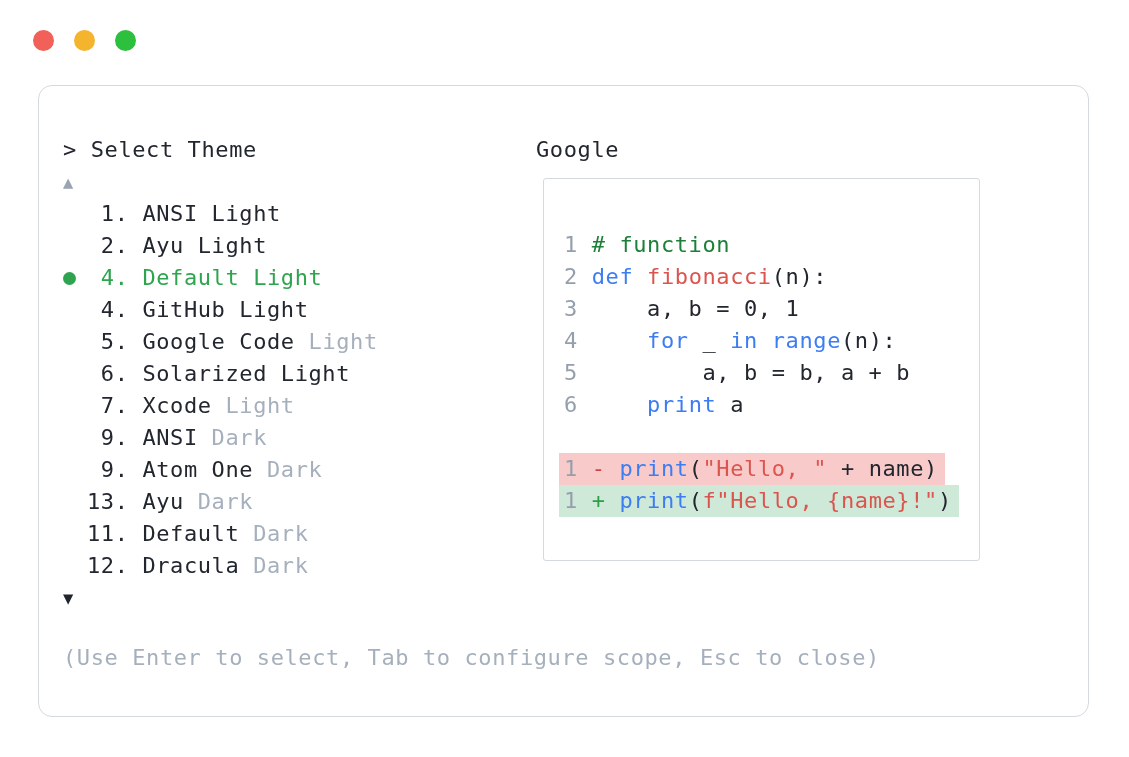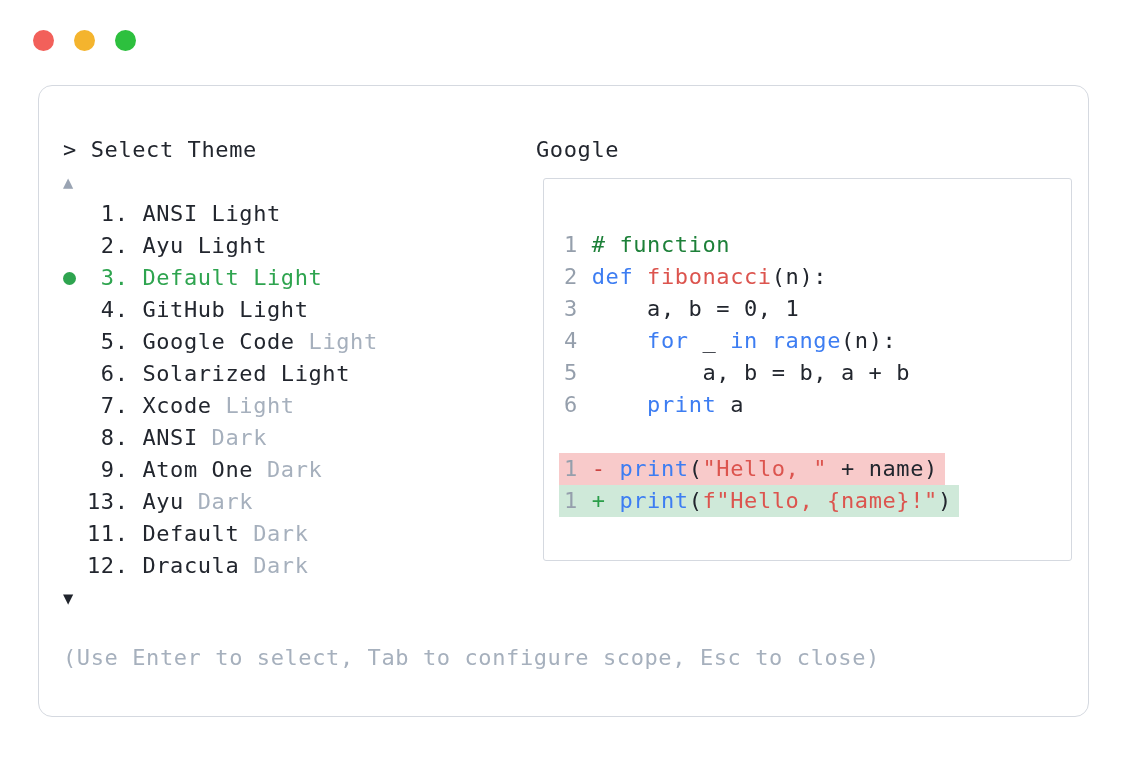--- a/index.html
+++ b/index.html
@@ -26,21 +26,21 @@
   .theme-list { position:absolute; left:24px; top:112px; }
   .theme-row { display:flex; height:32px; align-items:flex-end; cursor:default; }
   .bullet-box { width:24px; height:32px; display:flex; align-items:center; }
   .bullet-dot { width:13px; height:13px; border-radius:50%; background:var(--select-green); }
   .theme-text { font-size:22px; line-height:32px; white-space:pre; color:var(--text-dark); }
   .theme-row.selected .theme-text { color:var(--select-green); }
   .theme-muted { color:var(--muted); }
 
   .hint { position:absolute; left:24px; top:556px; color:var(--muted); }
 
-  .preview-box { position:absolute; left:504px; top:92px; width:529px; height:383px;
+  .preview-box { position:absolute; left:504px; top:92px; width:437px; height:383px;
                  border:1.5px solid var(--panel-border); border-radius:3px; background:#fff; }
   .code { position:absolute; left:20px; top:50px; }
   .code-line { height:32px; font-size:22px; line-height:32px; white-space:pre; }
   .linebg { display:inline-block; padding:0 7px 0 5px; margin-left:-5px; }
   .bg-removed { background:var(--diff-red-bg); }
   .bg-added   { background:var(--diff-green-bg); }
 
   .ln { color:var(--line-number); }
   .tk-plain   { color:var(--text-dark); }
   .tk-keyword { color:var(--keyword-blue); }
@@ -67,21 +67,21 @@
         <span class="theme-text"> 1. ANSI Light</span>
       </div>
       <div class="theme-row">
         <span class="bullet-box"></span>
         <span class="theme-text"> 2. Ayu Light</span>
       </div>
       <div class="theme-row selected">
         <span class="bullet-box">
           <span class="bullet-dot"></span>
         </span>
-        <span class="theme-text"> 3. Default Light</span>
+        <span class="theme-text"> 4. Default Light</span>
       </div>
       <div class="theme-row">
         <span class="bullet-box"></span>
         <span class="theme-text"> 4. GitHub Light</span>
       </div>
       <div class="theme-row">
         <span class="bullet-box"></span>
         <span class="theme-text"> 5. Google Code</span>
         <span class="theme-text theme-muted"> Light</span>
       </div>
@@ -89,21 +89,21 @@
         <span class="bullet-box"></span>
         <span class="theme-text"> 6. Solarized Light</span>
       </div>
       <div class="theme-row">
         <span class="bullet-box"></span>
         <span class="theme-text"> 7. Xcode</span>
         <span class="theme-text theme-muted"> Light</span>
       </div>
       <div class="theme-row">
         <span class="bullet-box"></span>
-        <span class="theme-text"> 8. ANSI</span>
+        <span class="theme-text"> 9. ANSI</span>
         <span class="theme-text theme-muted"> Dark</span>
       </div>
       <div class="theme-row">
         <span class="bullet-box"></span>
         <span class="theme-text"> 9. Atom One</span>
         <span class="theme-text theme-muted"> Dark</span>
       </div>
       <div class="theme-row">
         <span class="bullet-box"></span>
         <span class="theme-text">13. Ayu</span>

